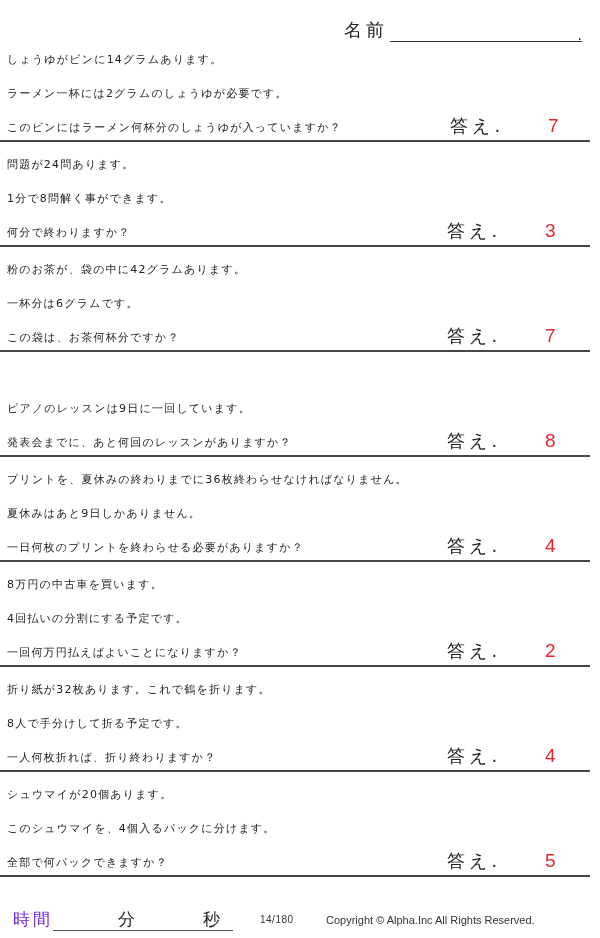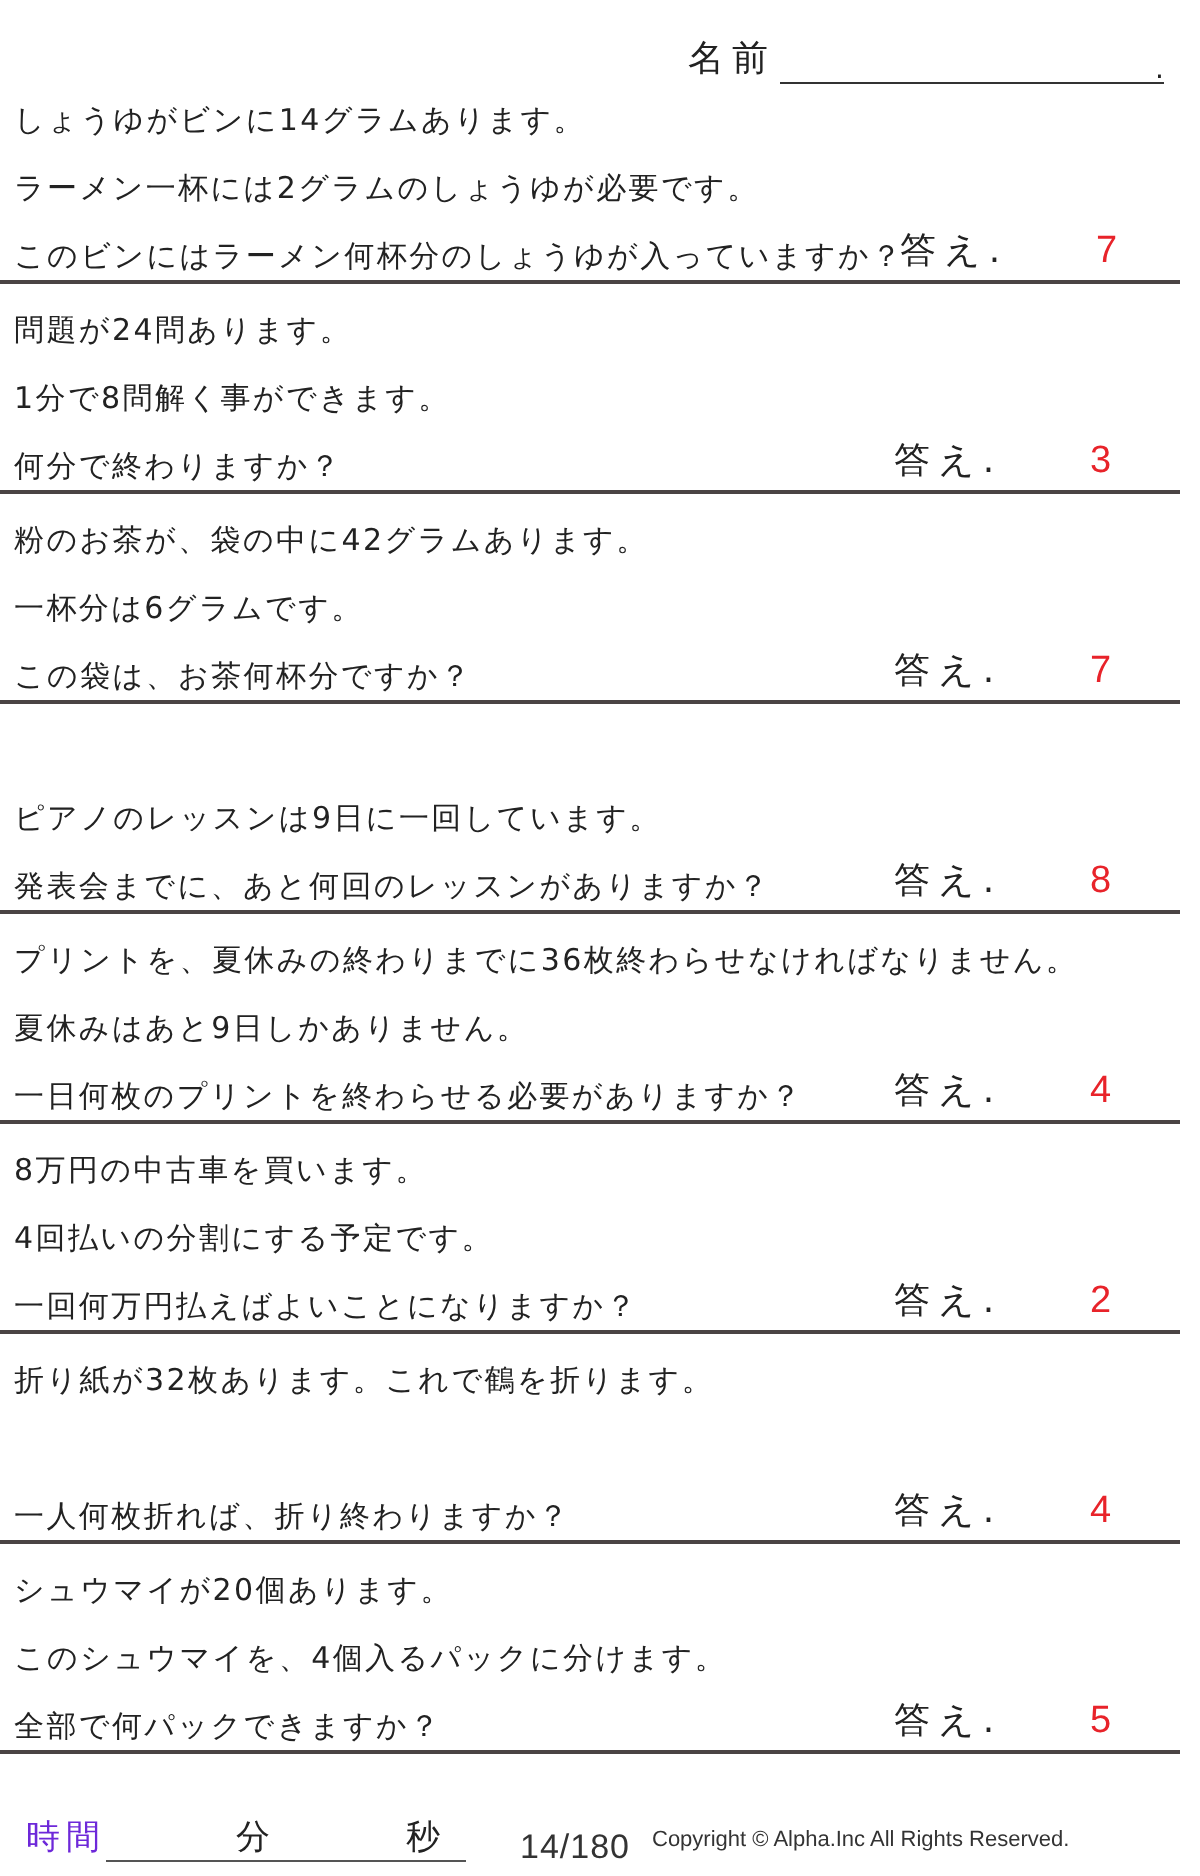--- a/index.html
+++ b/index.html
@@ -50,21 +50,21 @@
       width: 590px;
     }
     .problem {
       position: relative;
       height: 103px;
       border-bottom: 2px solid #4a4444;
     }
     .line {
       position: absolute;
       left: 7px;
-      font-size: 15px;
+      font-size: 11px;
       letter-spacing: 1.2px;
       color: #222;
       white-space: nowrap;
       line-height: 18px;
     }
     .line.l1 { top: 14px; }
     .line.l2 { top: 48px; }
     .line.l3 { top: 82px; }
     .answer {
       position: absolute;
@@ -127,21 +127,21 @@
       left: 190px;
       top: 0;
       font-size: 17px;
       color: #222;
       line-height: 22px;
     }
     .page-num {
       position: absolute;
       left: 247px;
       top: 6px;
-      font-size: 17px;
+      font-size: 10px;
       color: #333;
       letter-spacing: 0.5px;
       font-family: "Liberation Sans", sans-serif;
     }
     .copyright {
       position: absolute;
       left: 313px;
       top: 6px;
       font-size: 11px;
       color: #333;
@@ -215,20 +215,21 @@
     <div class="line l2">4回払いの分割にする予定です。</div>
     <div class="line l3">一回何万円払えばよいことになりますか？</div>
     <div class="answer">
       <span class="answer-label">答え.</span>
       <span class="answer-value">2</span>
     </div>
   </div>
 
   <div class="problem">
     <div class="line l1">折り紙が32枚あります。これで鶴を折ります。</div>
+    <div class="line l2">8人で手分けして折る予定です。</div>
     <div class="line l3">一人何枚折れば、折り終わりますか？</div>
     <div class="answer">
       <span class="answer-label">答え.</span>
       <span class="answer-value">4</span>
     </div>
   </div>
 
   <div class="problem">
     <div class="line l1">シュウマイが20個あります。</div>
     <div class="line l2">このシュウマイを、4個入るパックに分けます。</div>

